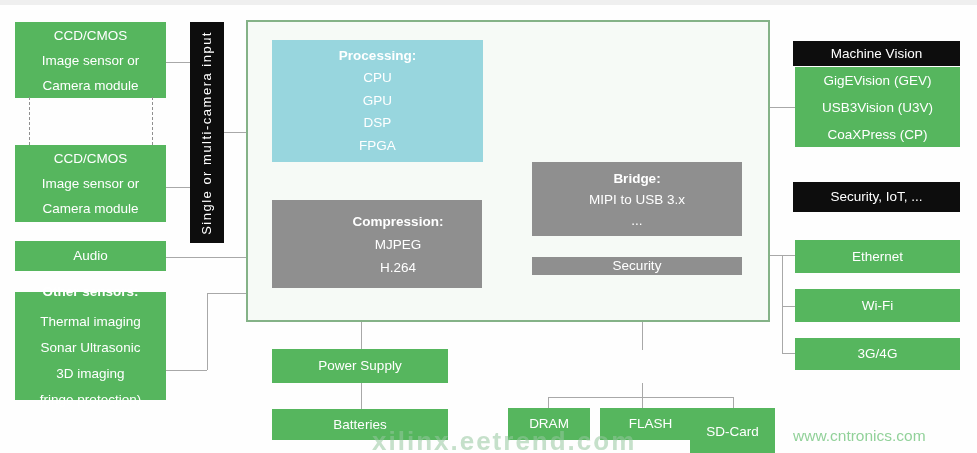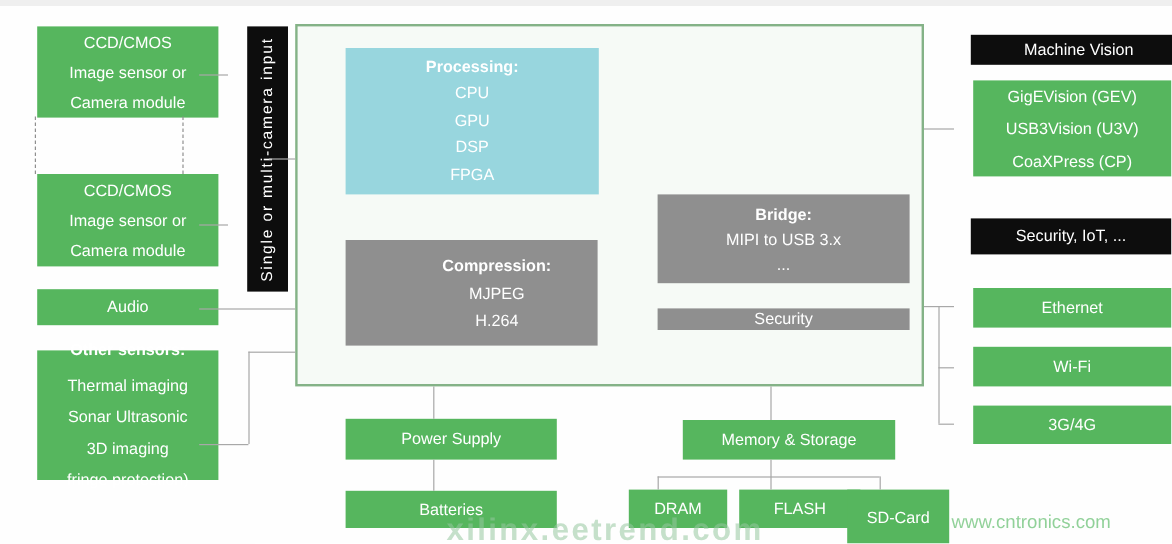--- a/index.html
+++ b/index.html
@@ -3,21 +3,21 @@
 <meta charset="utf-8">
 <style>
   html,body{margin:0;padding:0;background:#ffffff;}
   #canvas{
     position:relative;width:977px;height:453px;background:#fefefe;overflow:hidden;
     font-family:"Liberation Sans",sans-serif;
   }
   .box{
     position:absolute;box-sizing:border-box;display:flex;flex-direction:column;
     align-items:center;justify-content:center;text-align:left;
-    color:#ffffff;font-size:13.5px;line-height:24px;margin-left:16px;
+    color:#ffffff;font-size:13.5px;line-height:24px;
   }
   .green{background:var(--green);}
   .cyan{background:var(--cyan);}
   .gray{background:var(--gray);}
   .black{background:var(--black);}
   .ttl{font-weight:bold;}
   .hline{position:absolute;height:1px;background:var(--line);}
   .vline{position:absolute;width:1px;background:var(--line);}
   .vdash{position:absolute;width:0;border-left:1px dashed #8f8f8f;}
   #soc-container{
@@ -105,21 +105,21 @@
   <div class="box gray lh21" style="left:532px;top:162px;width:210px;height:74px;">
     <span class="ttl">Bridge:</span>
     <span>MIPI to USB 3.x</span>
     <span>...</span>
   </div>
 
   <div class="box gray" style="left:532px;top:257px;width:210px;height:18px;">
     <span>Security</span>
   </div>
 
-  <div class="box black" style="left:793px;top:29px;width:180px;height:25px;">
+  <div class="box black" style="left:793px;top:41px;width:167px;height:25px;">
     <span>Machine Vision</span>
   </div>
 
   <div class="box green lh27" style="left:795px;top:67px;width:165px;height:80px;">
     <span>GigEVision (GEV)</span>
     <span>USB3Vision (U3V)</span>
     <span>CoaXPress (CP)</span>
   </div>
 
   <div class="box black" style="left:793px;top:182px;width:167px;height:30px;">
@@ -139,23 +139,20 @@
   </div>
 
   <div class="box green" style="left:272px;top:349px;width:176px;height:34px;">
     <span>Power Supply</span>
   </div>
 
   <div class="box green" style="left:272px;top:409px;width:176px;height:31px;">
     <span>Batteries</span>
   </div>
 
-  <div class="box green" style="left:553px;top:350px;width:177px;height:33px;">
-    <span>Memory &amp; Storage</span>
-  </div>
 
   <div class="box green" style="left:508px;top:408px;width:82px;height:32px;">
     <span>DRAM</span>
   </div>
 
   <div class="box green" style="left:600px;top:408px;width:101px;height:32px;">
     <span>FLASH</span>
   </div>
 
   <div class="box green" style="left:690px;top:408px;width:85px;height:48px;">

